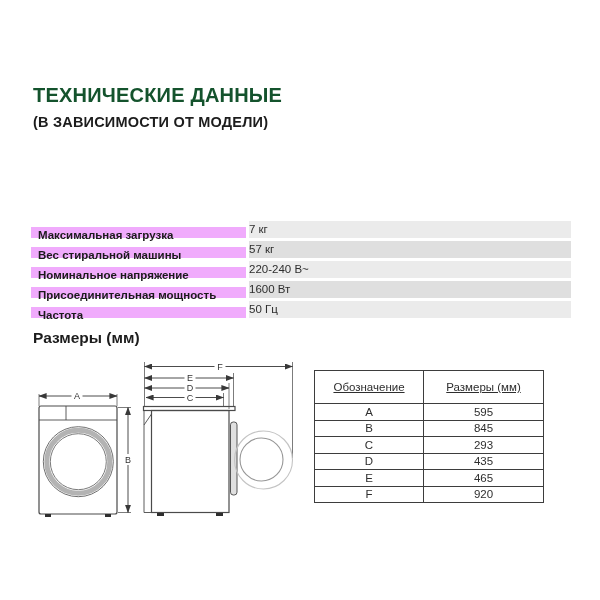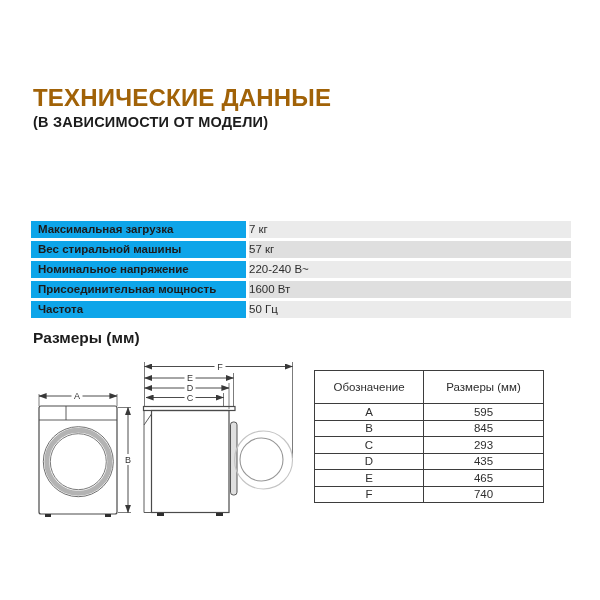--- a/index.html
+++ b/index.html
@@ -4,41 +4,42 @@
 <style>
   * { margin:0; padding:0; box-sizing:border-box; }
   html,body { background:#ffffff; }
   body { font-family:"Liberation Sans", sans-serif; }
   .page {
     position:relative; width:600px; height:600px; background:#fff;
     overflow:hidden; color:#1d1d1d;
   }
   .title {
     position:absolute; left:33px; top:84px;
-    font-size:24px; font-weight:bold; color:#a16207; letter-spacing:0.2px;
+    font-size:20px; font-weight:bold; color:#14532d; letter-spacing:0.2px;
     white-space:nowrap;
   }
   .subtitle {
     position:absolute; left:33px; top:114px;
     font-size:14.5px; font-weight:bold; color:#1c1c1c; letter-spacing:0.2px;
     white-space:nowrap;
   }
   .intro {
     position:absolute; left:33px; top:149px;
     font-size:13px; line-height:17.3px; color:#333;
   }
   .intro .line { white-space:nowrap; }
 
   
   .spec-table { position:absolute; left:31px; top:221px; width:540px; }
   .spec-row { display:flex; height:17px; margin-bottom:3px; }
   .spec-label {
-    width:215px; background:#0ea5e9; color:#1b1b1b;
+    width:215px; background:#f0abfc; color:#1b1b1b;
     font-size:11.5px; font-weight:bold; line-height:17px; padding-left:7px;
     white-space:nowrap;
+    margin-top:6px;
   }
   .spec-value {
     flex:1; margin-left:3px; background:#ebebeb; color:#2e2e2e;
     font-size:11.5px; line-height:17px; text-align:left; white-space:nowrap;
   }
   .spec-row.alt .spec-value { background:#dfdfdf; }
 
   .dims-heading {
     position:absolute; left:33px; top:329px;
     font-size:15.5px; font-weight:bold; color:#1c1c1c; white-space:nowrap;
@@ -55,21 +56,21 @@
   
   .dims-table {
     position:absolute; left:314px; top:370px;
     border-collapse:collapse; table-layout:fixed;
   }
   .dims-table th, .dims-table td {
     border:1.3px solid #3d3d3d; font-size:11.5px; font-weight:normal;
     color:#2e2e2e; text-align:center; vertical-align:middle;
     background:#fff; padding:0;
   }
-  .dims-table th { height:33px; }
+  .dims-table th { height:33px;text-decoration:underline; }
   .dims-table td { height:16.5px; }
   .dims-table .col-name { width:109px; }
   .dims-table .col-size { width:120px; }
 </style>
 </head>
 <body>
 
 <div class="page">
 
   <div class="title">ТЕХНИЧЕСКИЕ ДАННЫЕ</div>
@@ -214,18 +215,18 @@
       <tr>
         <td>D</td>
         <td>435</td>
       </tr>
       <tr>
         <td>E</td>
         <td>465</td>
       </tr>
       <tr>
         <td>F</td>
-        <td>740</td>
+        <td>920</td>
       </tr>
     </tbody>
   </table>
 
 </div>
 
 </body></html>

